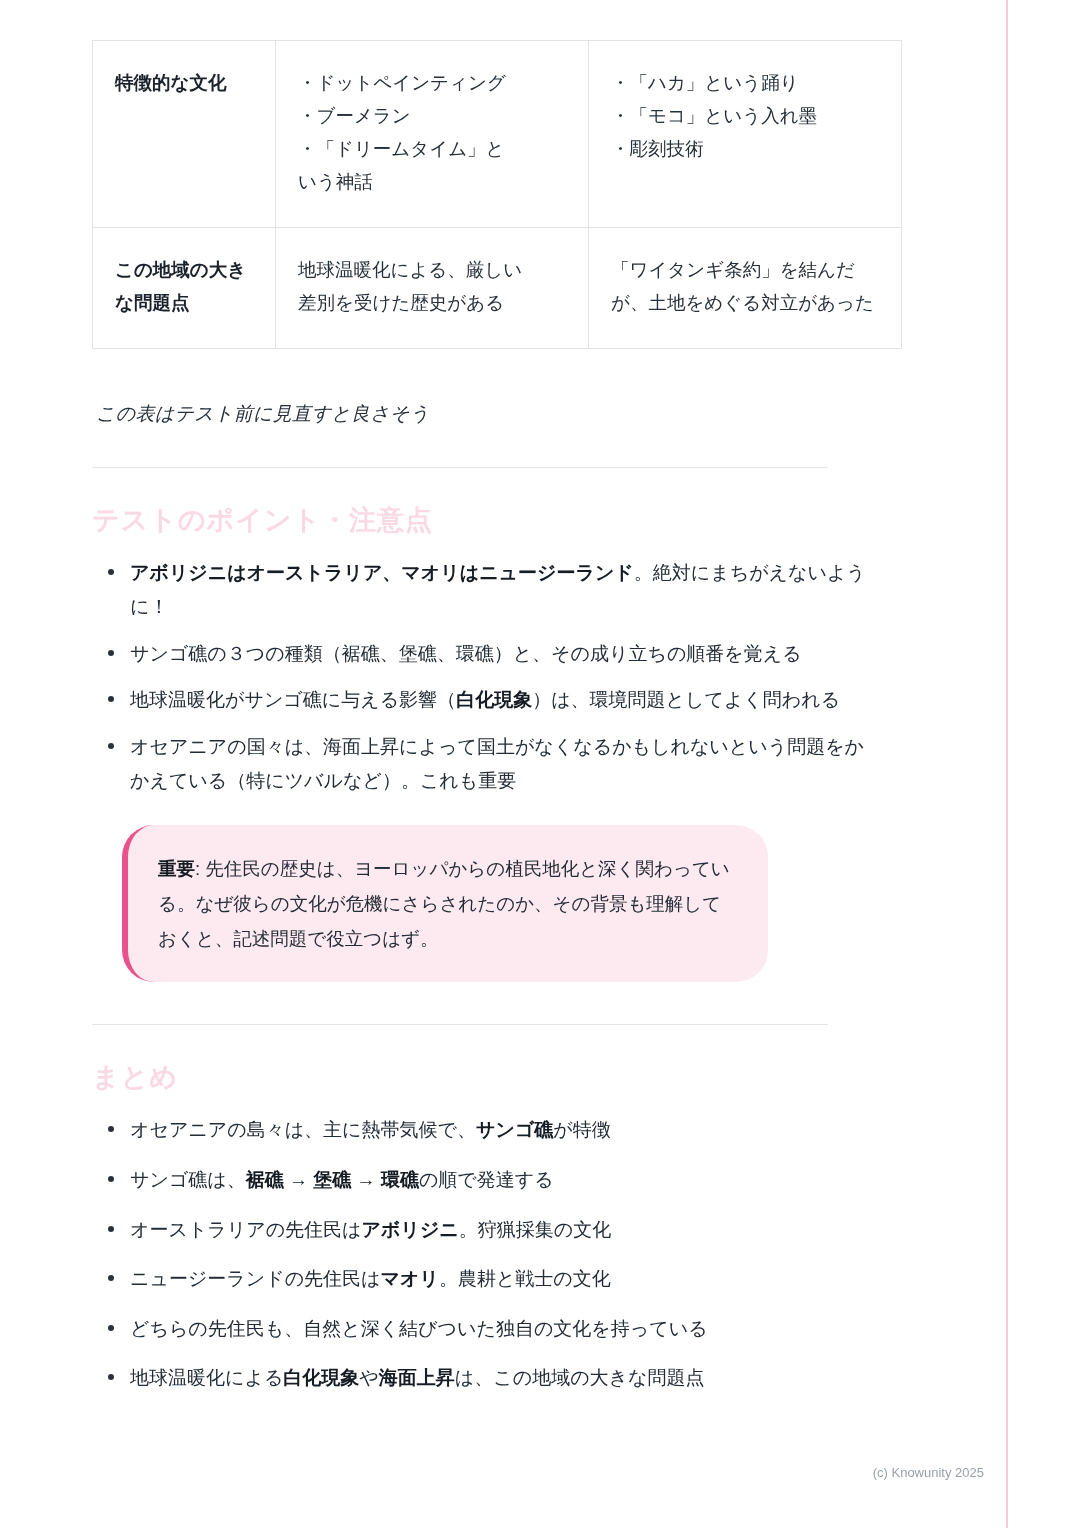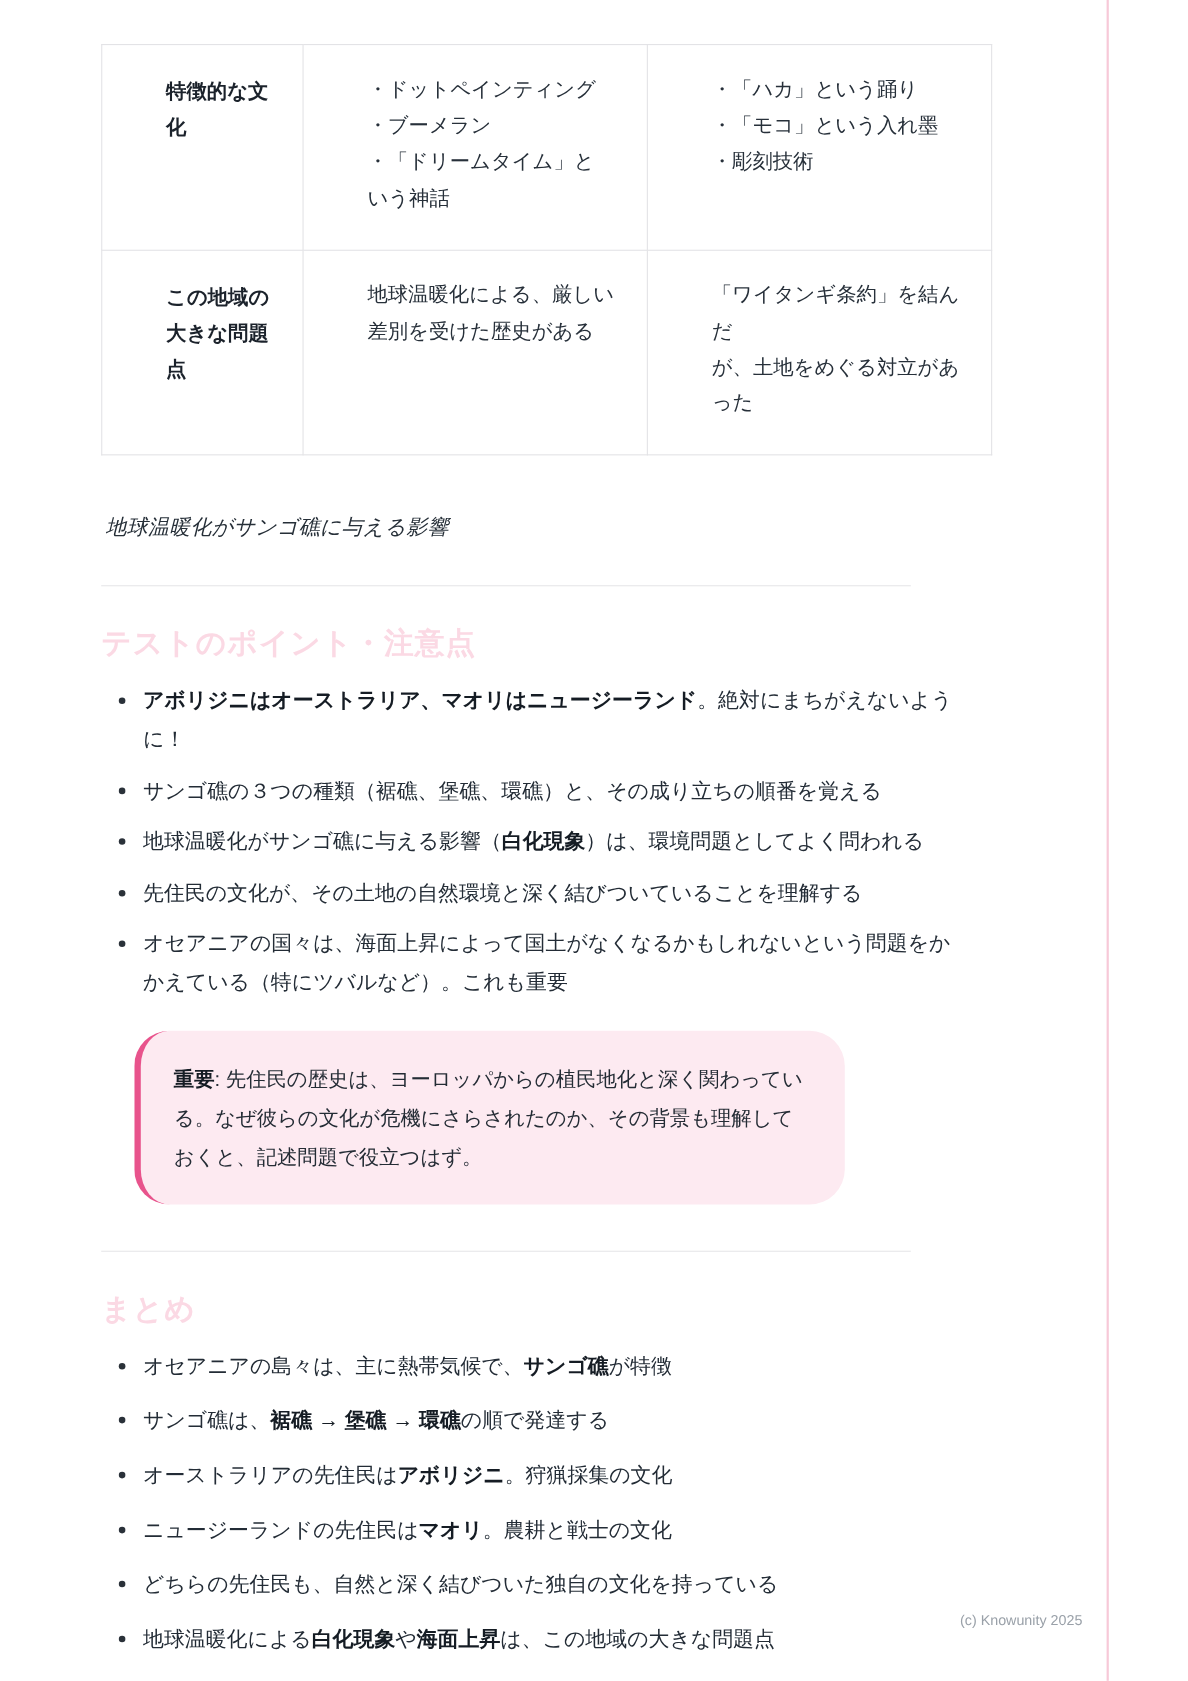--- a/index.html
+++ b/index.html
@@ -46,23 +46,22 @@
     line-height: 1.78;
     color: #27303a;
   }
   table.info-table td.label {
     width: 138px;
     font-weight: bold;
     color: #1b222b;
   }
   table.info-table td.col {
     width: 268px;
-    font-family: Liberation Mono, monospace;
-  }
-  .cell-line { display: block; margin-left: 36px; }
+  }
+  .cell-line { display: block; }
 
   
   .caption {
     margin: 52px 0 0 4px;
     font-size: 19px;
     font-style: italic;
     color: #262f38;
     letter-spacing: .3px;
   }
 
@@ -170,31 +169,30 @@
           <span class="cell-line">差別を受けた歴史がある</span>
         </td>
         <td class="col">
           <span class="cell-line">「ワイタンギ条約」を結んだ</span>
           <span class="cell-line">が、土地をめぐる対立があった</span>
         </td>
       </tr>
     </tbody>
   </table>
 
-  <div class="caption">地球温暖化がサンゴ礁に与える影響</div>
+  <div class="caption">この表はテスト前に見直すと良さそう</div>
 
   <div class="divider"></div>
 
   <div class="section-title">テストのポイント・注意点</div>
 
   <ul class="bullets">
     <li><strong>アボリジニはオーストラリア、マオリはニュージーランド</strong><span>。絶対にまちがえないように！</span></li>
     <li><span>サンゴ礁の３つの種類（裾礁、堡礁、環礁）と、その成り立ちの順番を覚える</span></li>
     <li><span>地球温暖化がサンゴ礁に与える影響（</span><strong>白化現象</strong><span>）は、環境問題としてよく問われる</span></li>
-    <li><span>先住民の文化が、その土地の自然環境と深く結びついていることを理解する</span></li>
     <li><span>オセアニアの国々は、海面上昇によって国土がなくなるかもしれないという問題をかかえている（特にツバルなど）。これも重要</span></li>
   </ul>
 
   <div class="note">
     <strong>重要</strong><span>: 先住民の歴史は、ヨーロッパからの植民地化と深く関わっている。なぜ彼らの文化が危機にさらされたのか、その背景も理解しておくと、記述問題で役立つはず。</span>
   </div>
 
   <div class="divider" style="margin-top:42px;"></div>
 
   <div class="section-title">まとめ</div>

